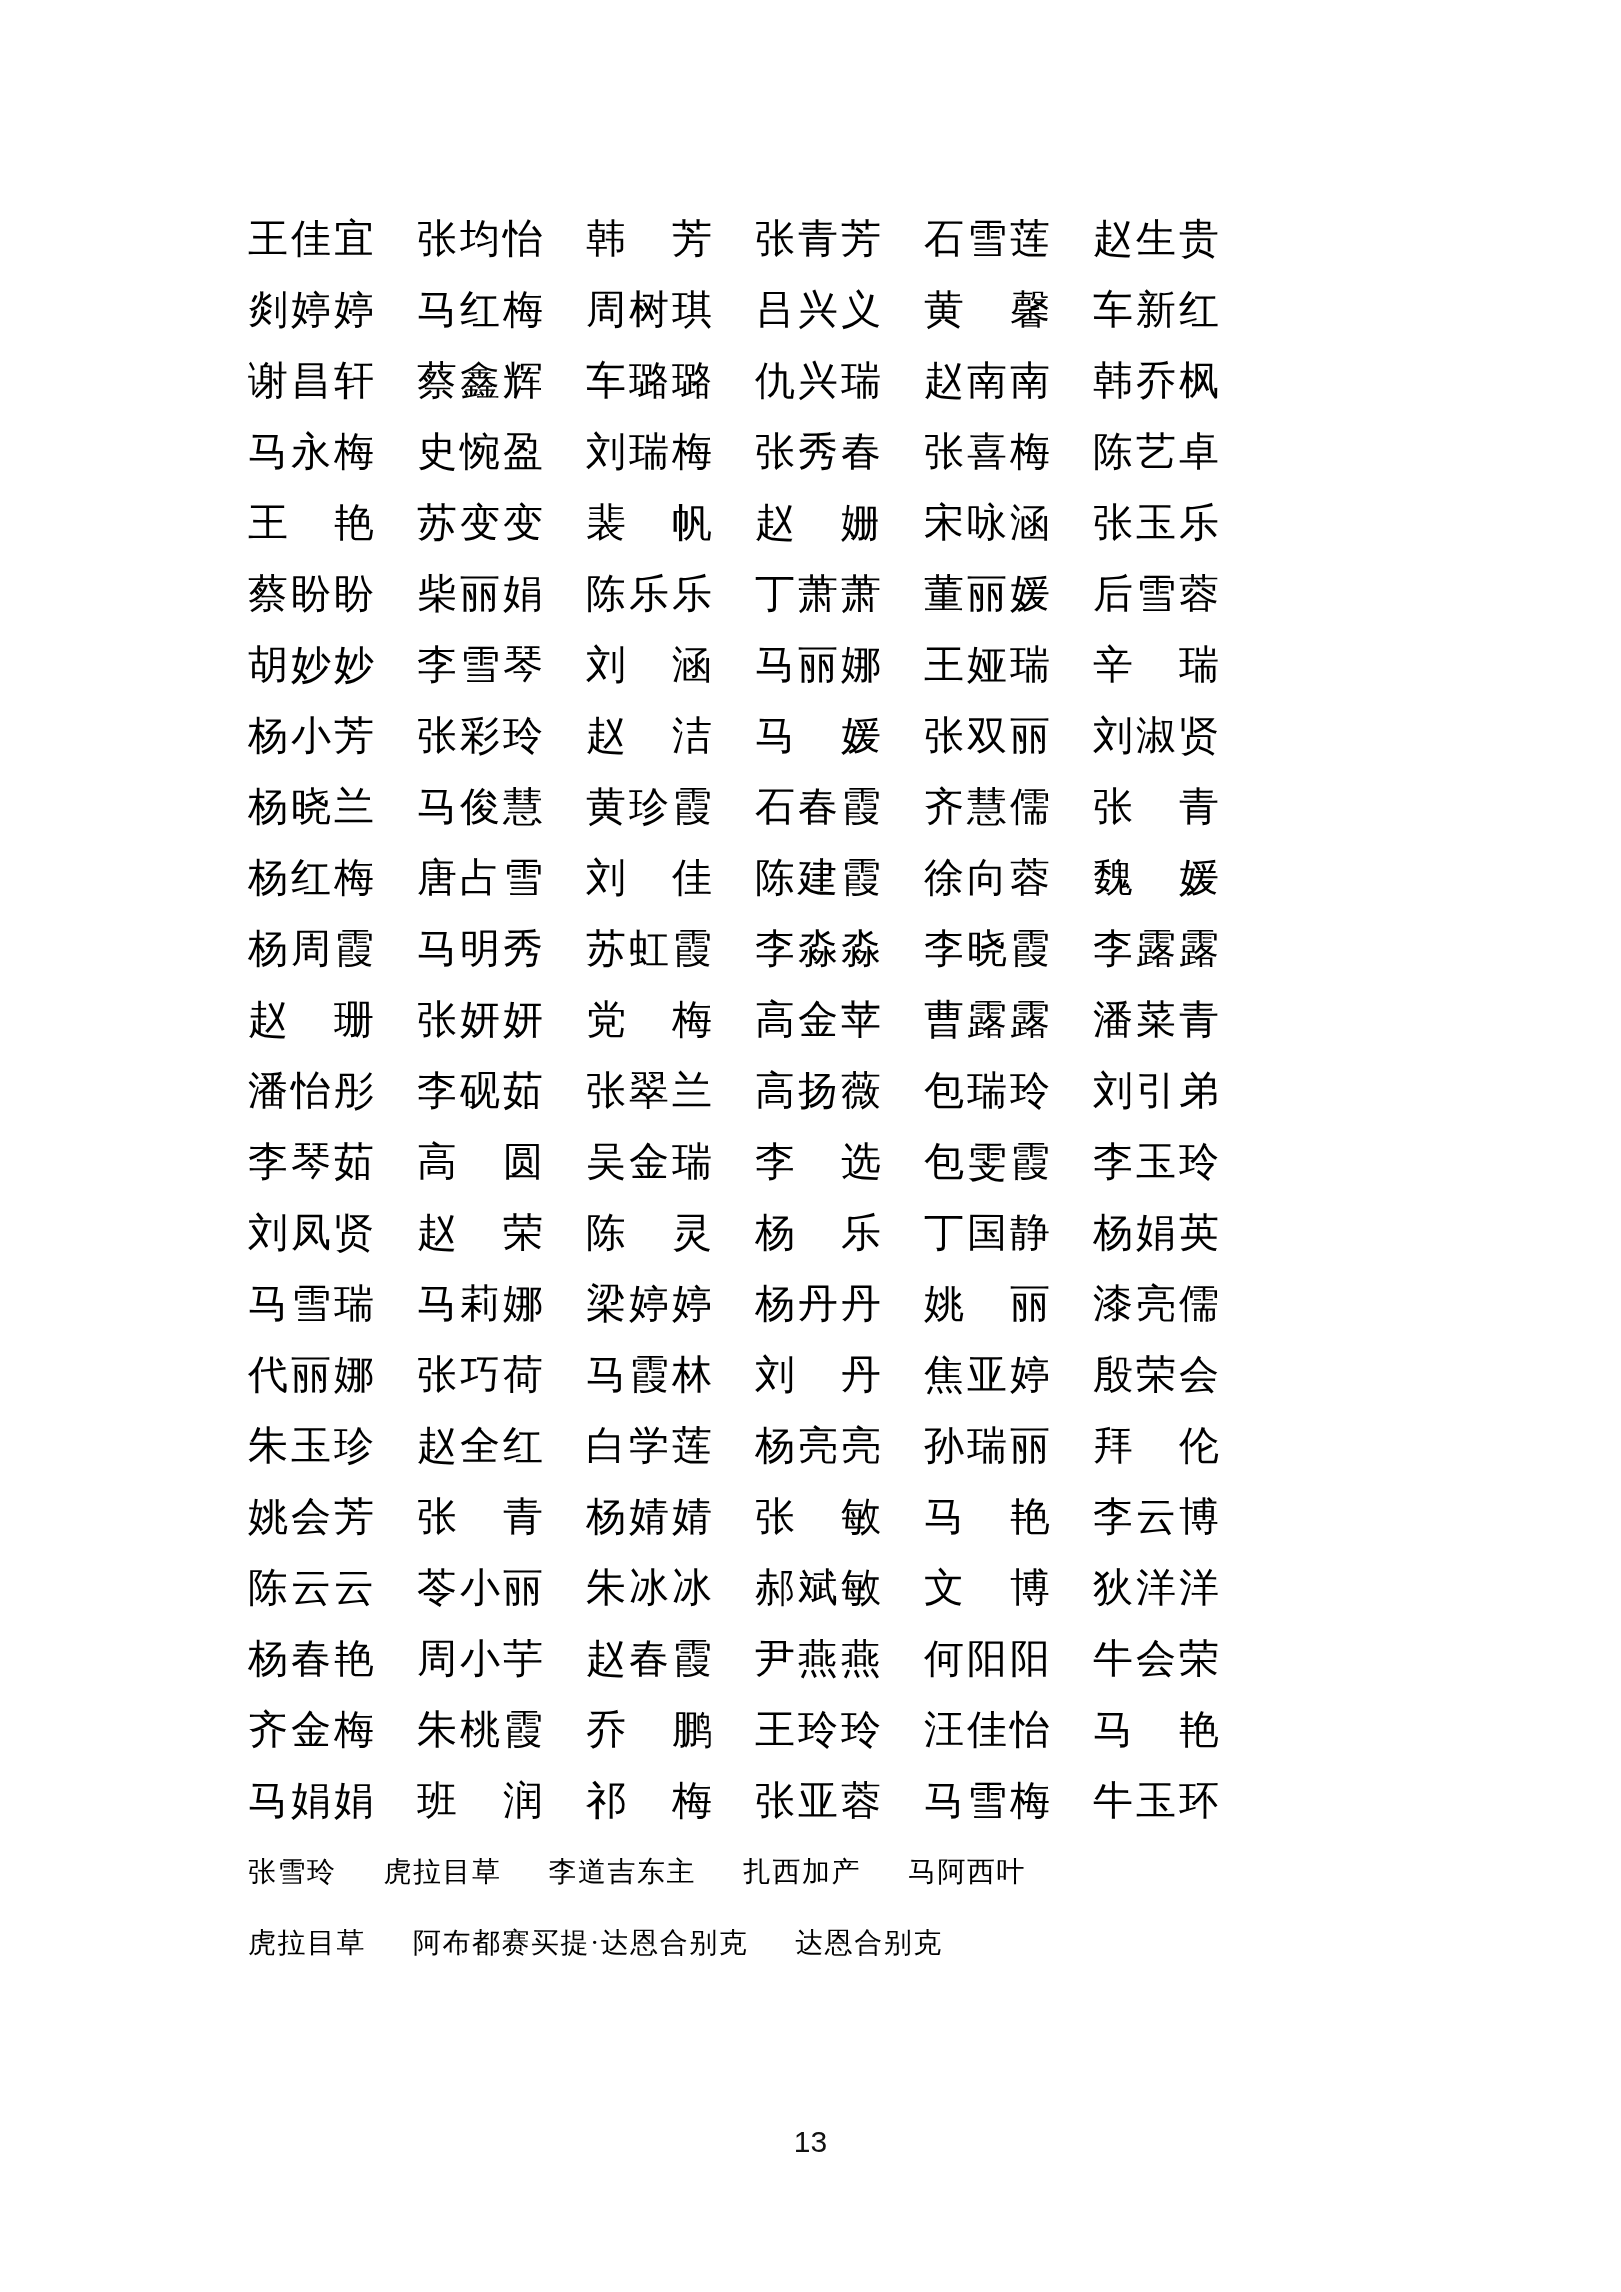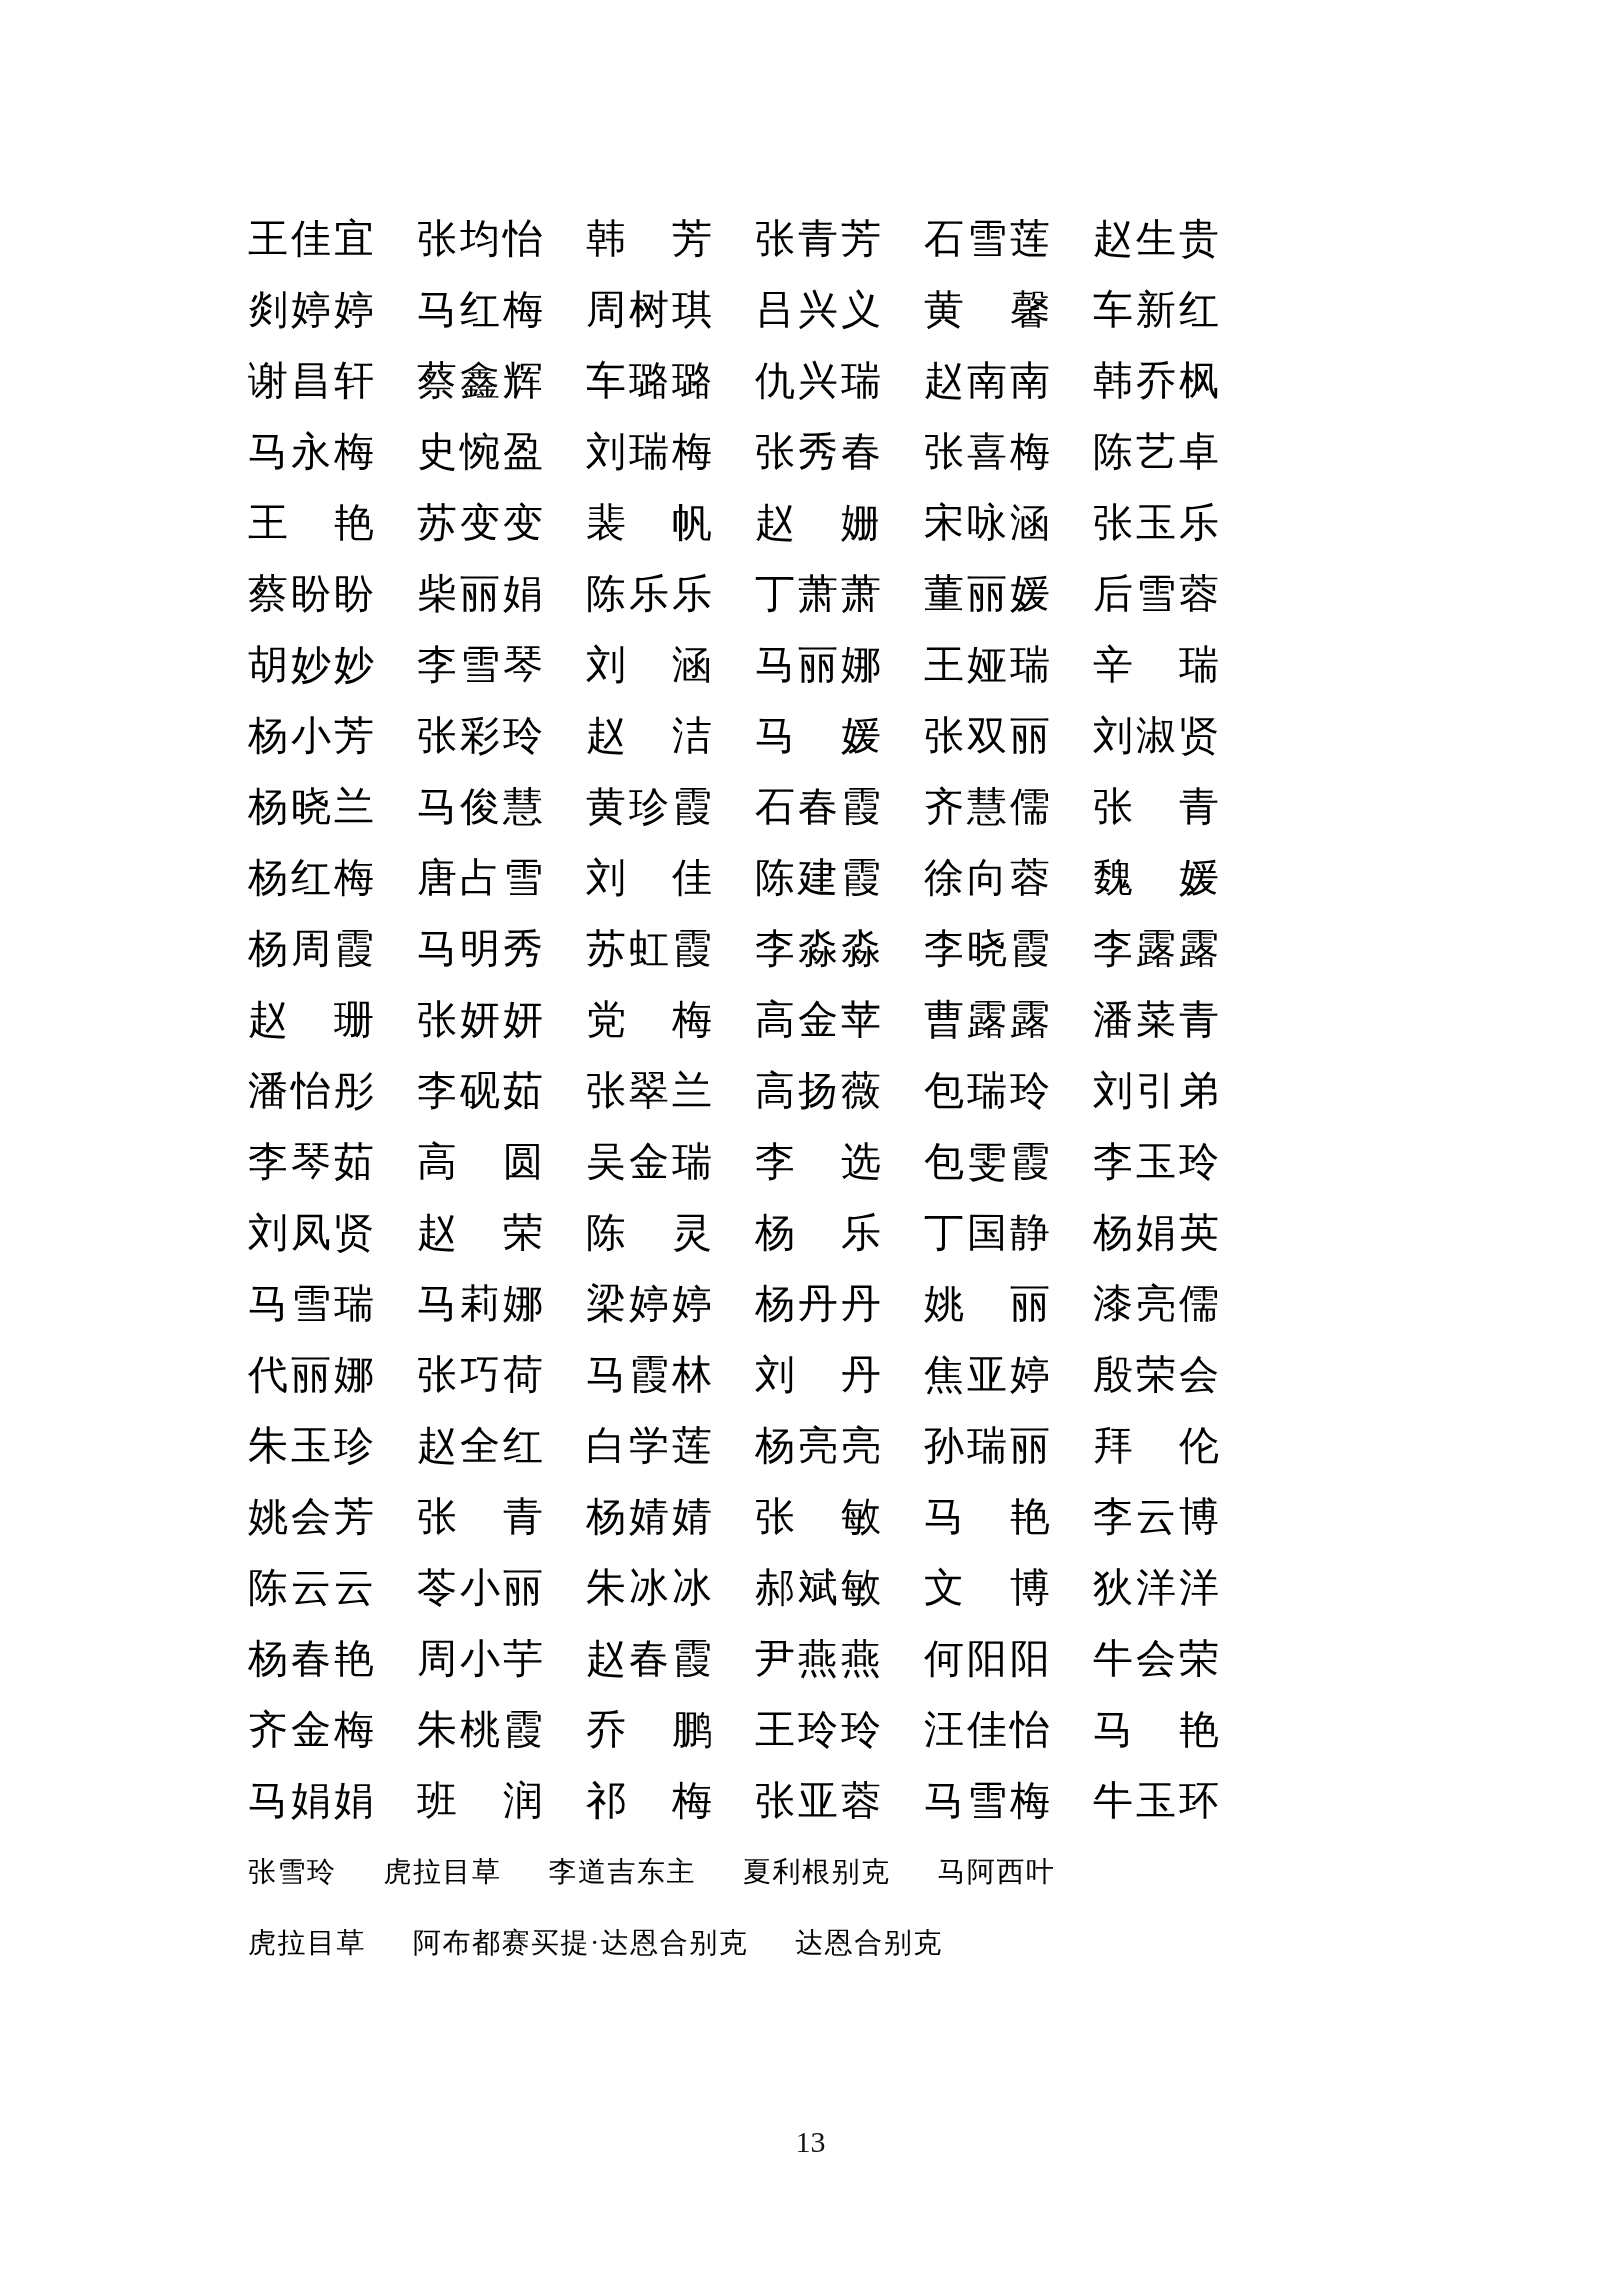--- a/index.html
+++ b/index.html
@@ -40,21 +40,21 @@
     line-height:1;
     letter-spacing:1.5px;
     white-space:nowrap;
   }
   .pageno {
     position:absolute;
     left:0; top:2125px;
     width:100%;
     text-align:center;
     font-size:30px;
-    font-family:Liberation Serif, serif;
+    font-family:Liberation Sans, sans-serif;
     color:#111111;
   }
 </style>
 </head>
 <body>
 
 <div class="page">
   <div class="names" id="name-list">
       <div class="name-row">
         <div class="name-cell">
@@ -759,21 +759,21 @@
         <div class="name-cell">
           <span>牛</span>
           <span>玉</span>
           <span>环</span>
         </div>
       </div>
       <div class="name-row wide">
         <div class="name-cell-wide">张雪玲</div>
         <div class="name-cell-wide">虎拉目草</div>
         <div class="name-cell-wide">李道吉东主</div>
-        <div class="name-cell-wide">夏利根别克</div>
+        <div class="name-cell-wide">扎西加产</div>
         <div class="name-cell-wide">马阿西叶</div>
       </div>
       <div class="name-row wide">
         <div class="name-cell-wide">虎拉目草</div>
         <div class="name-cell-wide">阿布都赛买提·达恩合别克</div>
         <div class="name-cell-wide">达恩合别克</div>
       </div>
     </div>
   <div class="pageno">13</div>
 </div>

